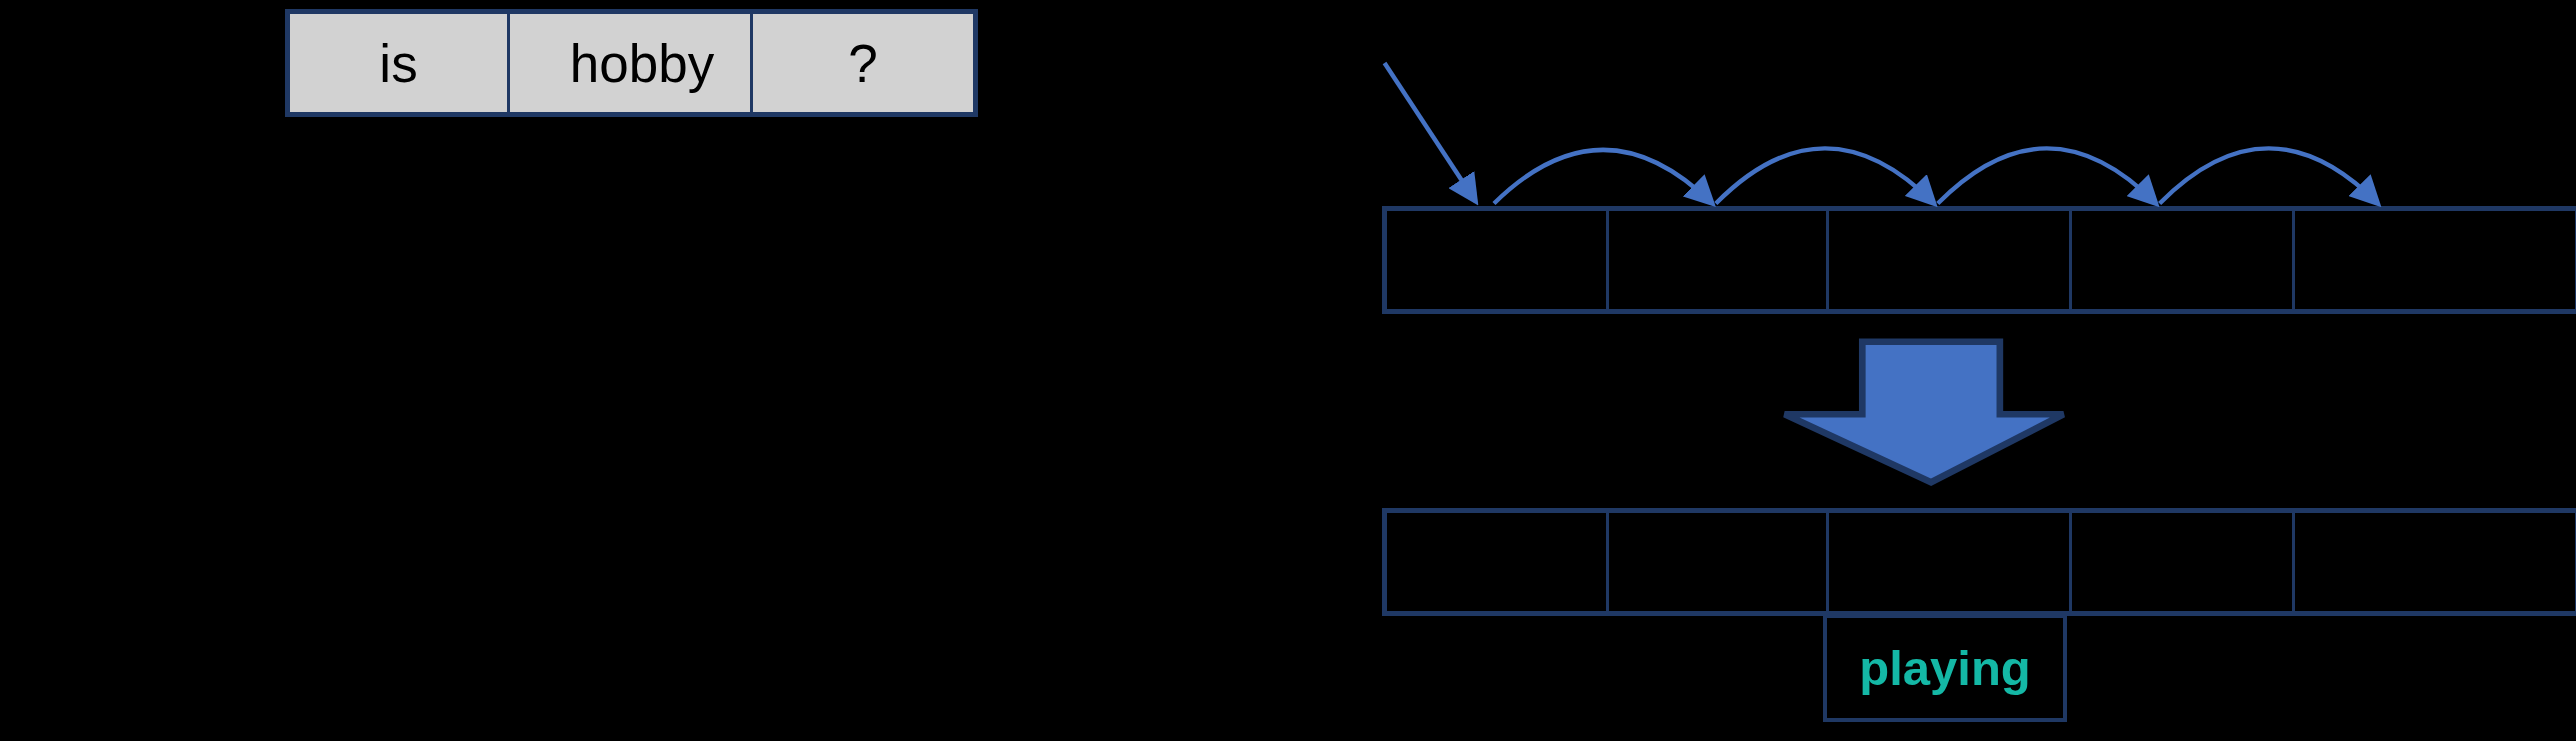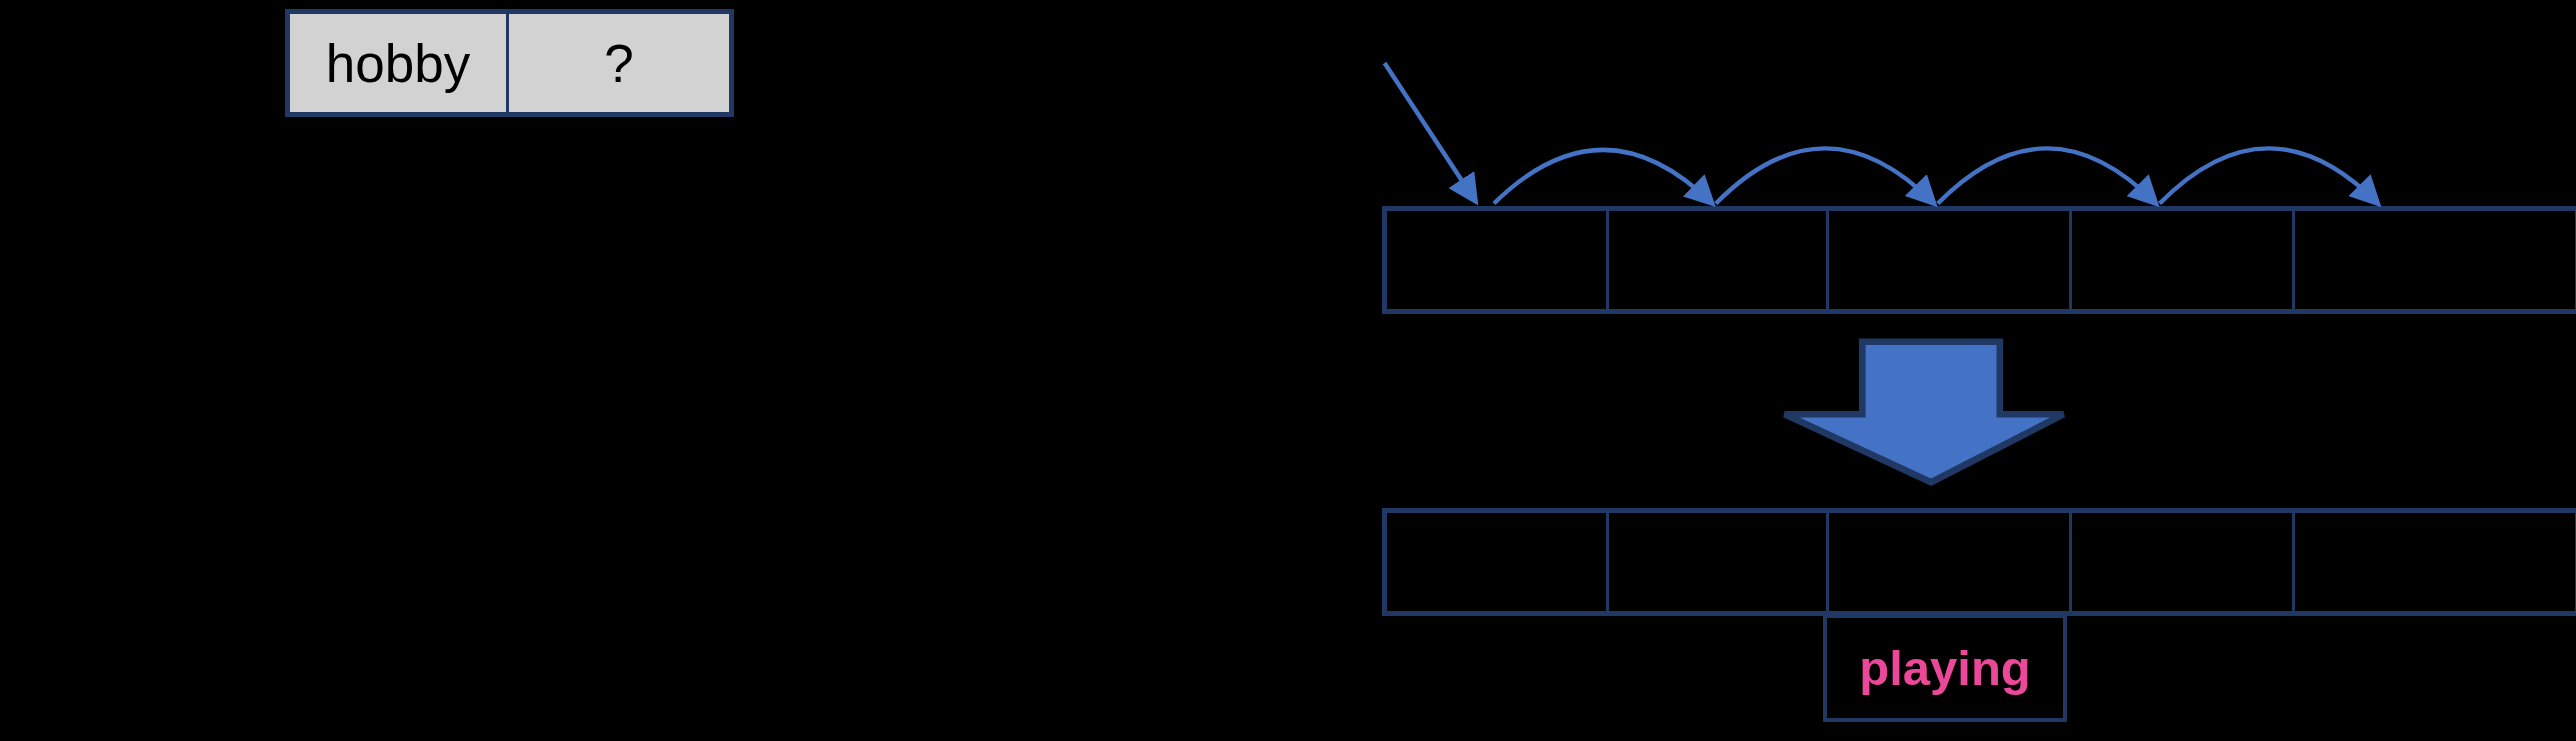--- a/index.html
+++ b/index.html
@@ -80,21 +80,21 @@
     width: 244px;
     height: 108px;
     box-sizing: border-box;
     border: 4.4px solid #1f3864;
     background: #000000;
     display: flex;
     align-items: center;
     justify-content: center;
   }
   #output-token-text {
-    color: #ec4899;
+    color: #14b8a6;
     font-size: 49px;
     line-height: 1;
     font-weight: bold;
   }
 
   
   #arrow-layer {
     position: absolute;
     left: 0;
     top: 0;
@@ -102,21 +102,24 @@
     height: 742px;
     pointer-events: none;
   }
 </style>
 </head>
 <body>
 
 <div id="canvas">
 
   <div class="source-table" id="source-table">
-      <div class="source-cell" style="width: 219px;">
+      <div class="source-cell" style="width: 220px;">
+        <span>is</span>
+      </div>
+      <div class="source-cell" style="width: 219px; margin-left: 24px;">
         <span>hobby</span>
       </div>
       <div class="source-cell" style="width: 220px;">
         <span>?</span>
       </div>
     </div>
 
   <div class="grid-row" id="encoder-row">
       <div class="grid-cell" style="width: 222px;"></div>
       <div class="grid-cell" style="width: 220px;"></div>

